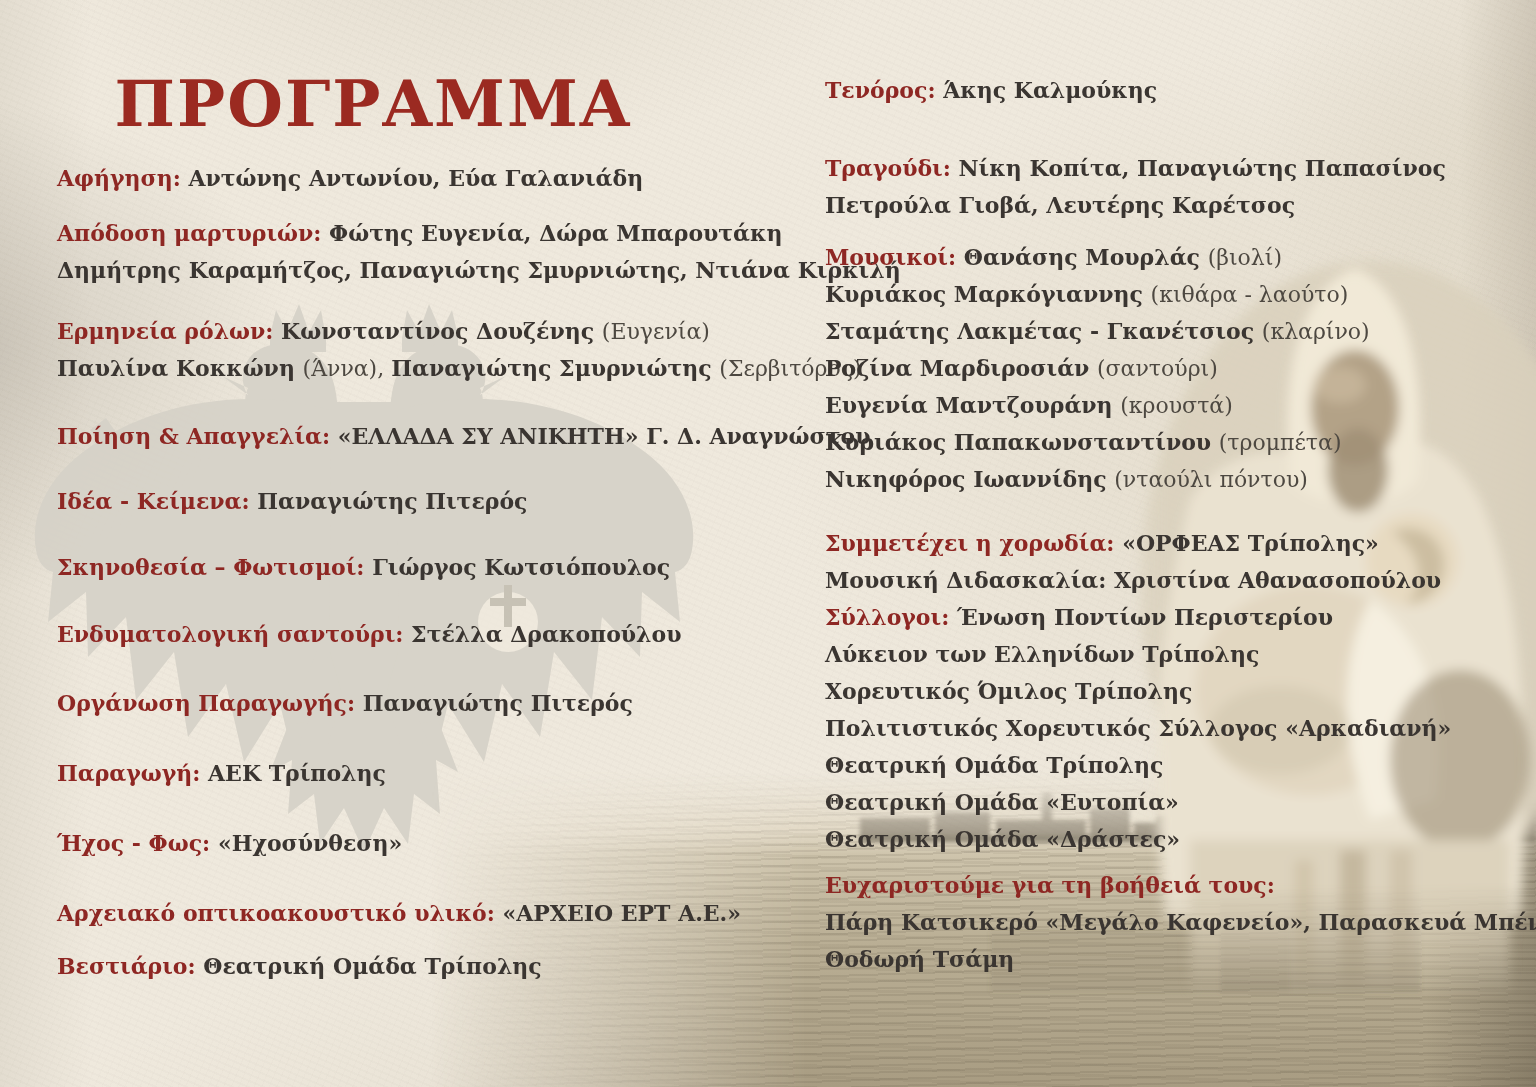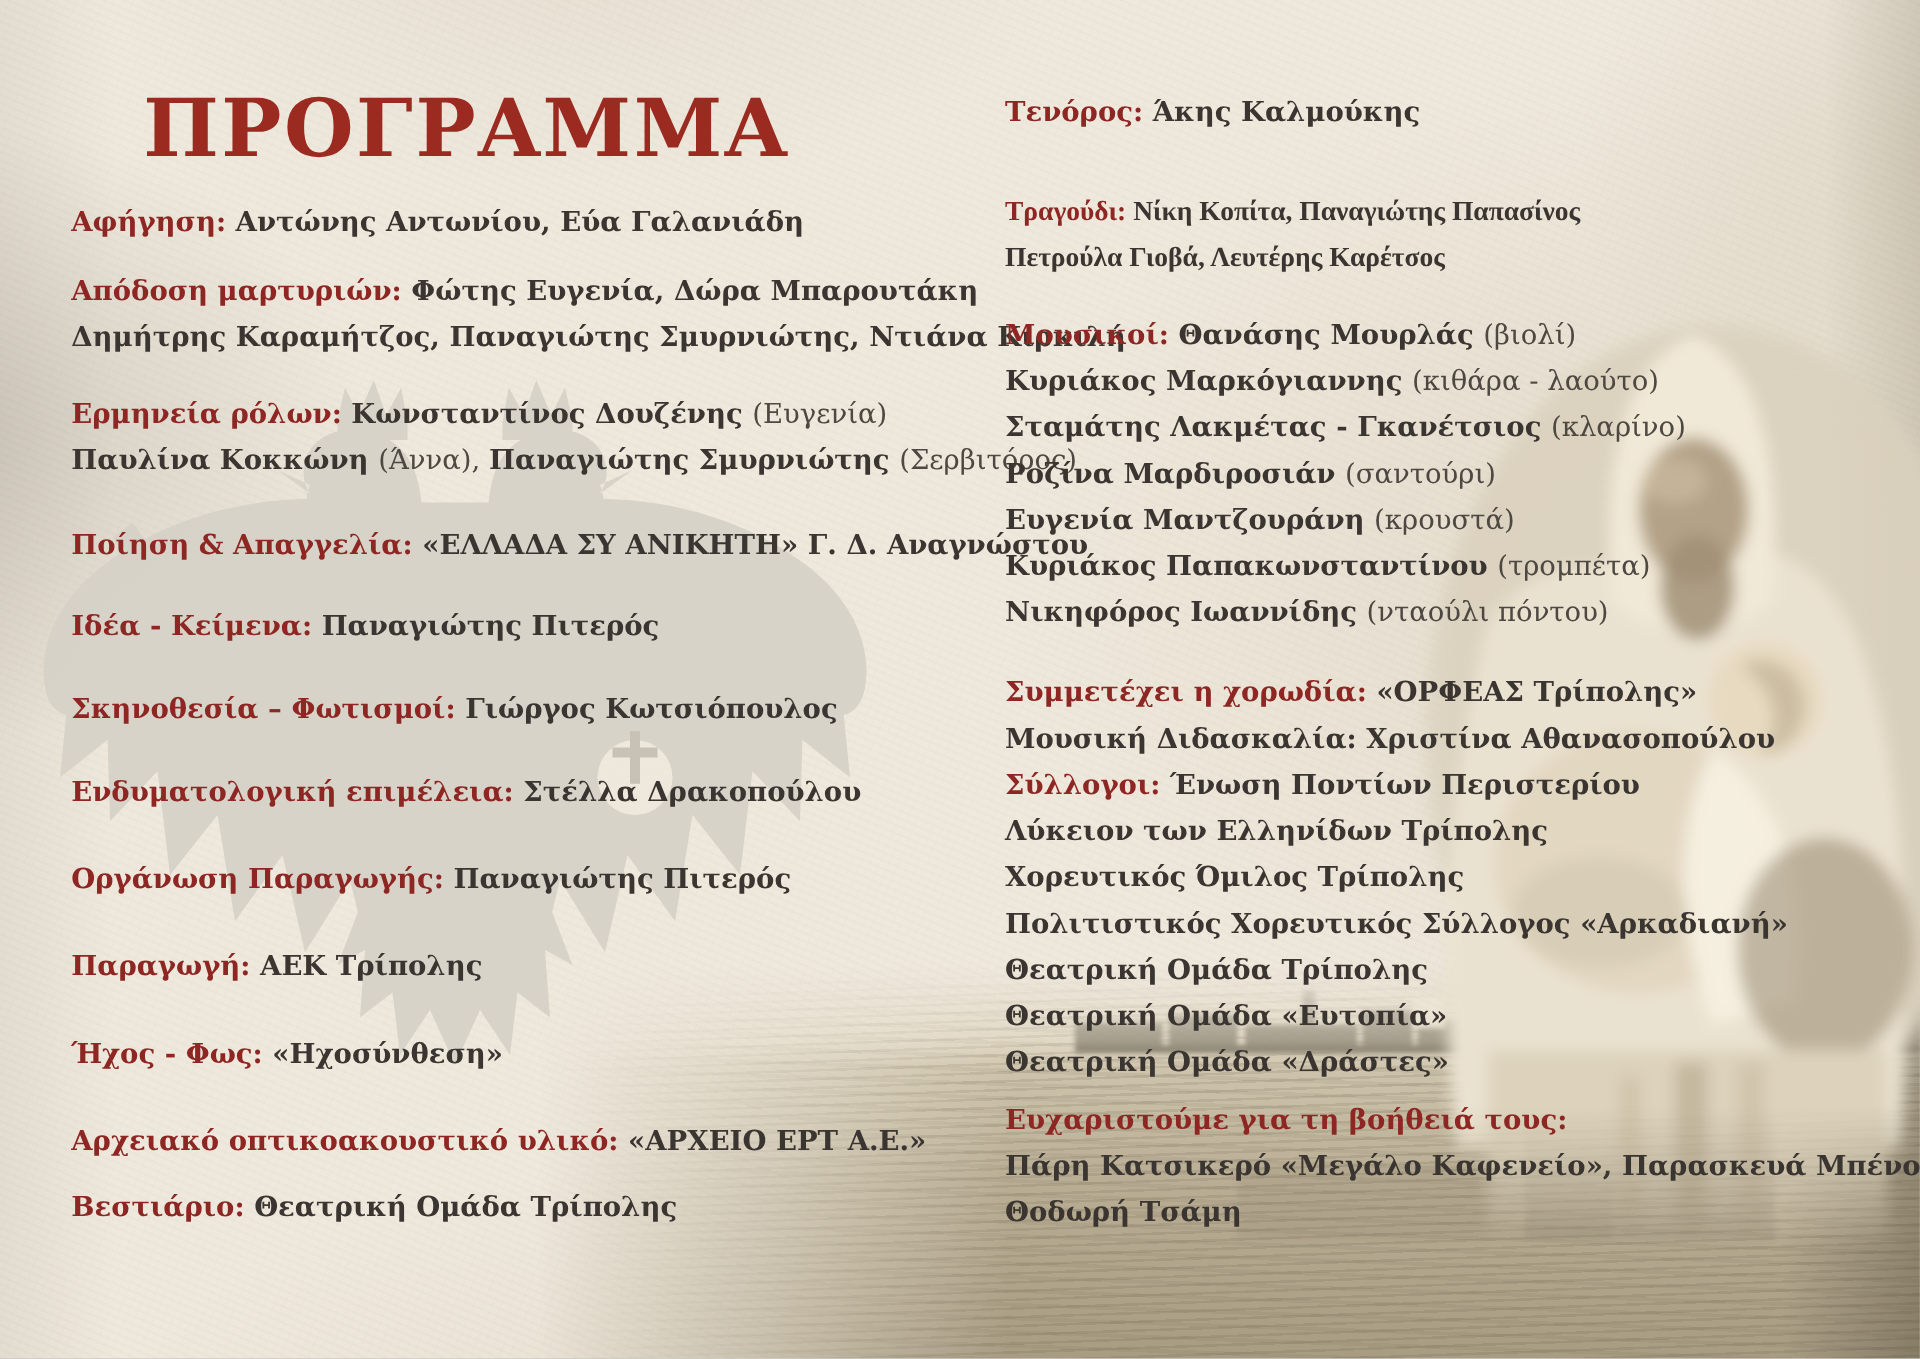--- a/index.html
+++ b/index.html
@@ -63,21 +63,21 @@
   }
   .woman svg{position:absolute;inset:0;}
   
   .title{
     position:absolute;left:57px;top:66px;width:632px;margin:0;
     text-align:center;font-size:64px;font-weight:bold;letter-spacing:2px;
     color:#9b2a21;
   }
   .col{position:absolute;}
   .col-left{left:57px;top:160px;width:700px;}
-  .col-right{left:804px;top:72px;width:711px;}
+  .col-right{left:825px;top:72px;width:711px;}
   .entry{margin-bottom:30px;}
   .line{white-space:nowrap;line-height:37px;font-size:22px;height:37px;}
   .seg-label{color:#8e2723;font-weight:bold;}
   .seg-strong{color:#3a3531;font-weight:bold;}
   .seg-normal{color:#4d4841;font-weight:normal;}
 </style>
 </head>
 <body>
 
 <div class="stage">
@@ -198,21 +198,21 @@
       <div class="entry" style="margin-bottom: 28px;">
         <div class="line"><span class="seg-label">Ποίηση &amp; Απαγγελία: </span><span class="seg-strong">«ΕΛΛΑΔΑ ΣΥ ΑΝΙΚΗΤΗ» Γ. Δ. Αναγνώστου</span></div>
       </div>
       <div class="entry" style="margin-bottom: 29px;">
         <div class="line"><span class="seg-label">Ιδέα - Κείμενα: </span><span class="seg-strong">Παναγιώτης Πιτερός</span></div>
       </div>
       <div class="entry" style="margin-bottom: 30px;">
         <div class="line"><span class="seg-label">Σκηνοθεσία – Φωτισμοί: </span><span class="seg-strong">Γιώργος Κωτσιόπουλος</span></div>
       </div>
       <div class="entry" style="margin-bottom: 32px;">
-        <div class="line"><span class="seg-label">Ενδυματολογική επιμέλεια: </span><span class="seg-strong">Στέλλα Δρακοπούλου</span></div>
+        <div class="line"><span class="seg-label">Ενδυματολογική σαντούρι: </span><span class="seg-strong">Στέλλα Δρακοπούλου</span></div>
       </div>
       <div class="entry" style="margin-bottom: 33px;">
         <div class="line"><span class="seg-label">Οργάνωση Παραγωγής: </span><span class="seg-strong">Παναγιώτης Πιτερός</span></div>
       </div>
       <div class="entry" style="margin-bottom: 33px;">
         <div class="line"><span class="seg-label">Παραγωγή: </span><span class="seg-strong">ΑΕΚ Τρίπολης</span></div>
       </div>
       <div class="entry" style="margin-bottom: 33px;">
         <div class="line"><span class="seg-label">Ήχος - Φως: </span><span class="seg-strong">«Ηχοσύνθεση»</span></div>
       </div>
@@ -220,21 +220,21 @@
         <div class="line"><span class="seg-label">Αρχειακό οπτικοακουστικό υλικό: </span><span class="seg-strong">«ΑΡΧΕΙΟ ΕΡΤ Α.Ε.»</span></div>
       </div>
       <div class="entry" style="margin-bottom: 0px;">
         <div class="line"><span class="seg-label">Βεστιάριο: </span><span class="seg-strong">Θεατρική Ομάδα Τρίπολης</span></div>
       </div>
     </div>
   <div class="col col-right" id="col-right">
       <div class="entry" style="margin-bottom: 41px;">
         <div class="line"><span class="seg-label">Τενόρος: </span><span class="seg-strong">Άκης Καλμούκης</span></div>
       </div>
-      <div class="entry" style="margin-bottom: 26px; font-family: Liberation Serif, serif;">
+      <div class="entry" style="margin-bottom: 15px;">
         <div class="line"><span class="seg-label">Τραγούδι: </span><span class="seg-strong">Νίκη Κοπίτα, Παναγιώτης Παπασίνος</span></div>
         <div class="line"><span class="seg-strong">Πετρούλα Γιοβά, Λευτέρης Καρέτσος</span></div>
       </div>
       <div class="entry" style="margin-bottom: 27px;">
         <div class="line"><span class="seg-label">Μουσικοί: </span><span class="seg-strong">Θανάσης Μουρλάς </span><span class="seg-normal">(βιολί)</span></div>
         <div class="line"><span class="seg-strong">Κυριάκος Μαρκόγιαννης </span><span class="seg-normal">(κιθάρα - λαούτο)</span></div>
         <div class="line"><span class="seg-strong">Σταμάτης Λακμέτας - Γκανέτσιος </span><span class="seg-normal">(κλαρίνο)</span></div>
         <div class="line"><span class="seg-strong">Ροζίνα Μαρδιροσιάν </span><span class="seg-normal">(σαντούρι)</span></div>
         <div class="line"><span class="seg-strong">Ευγενία Μαντζουράνη </span><span class="seg-normal">(κρουστά)</span></div>
         <div class="line"><span class="seg-strong">Κυριάκος Παπακωνσταντίνου </span><span class="seg-normal">(τρομπέτα)</span></div>

